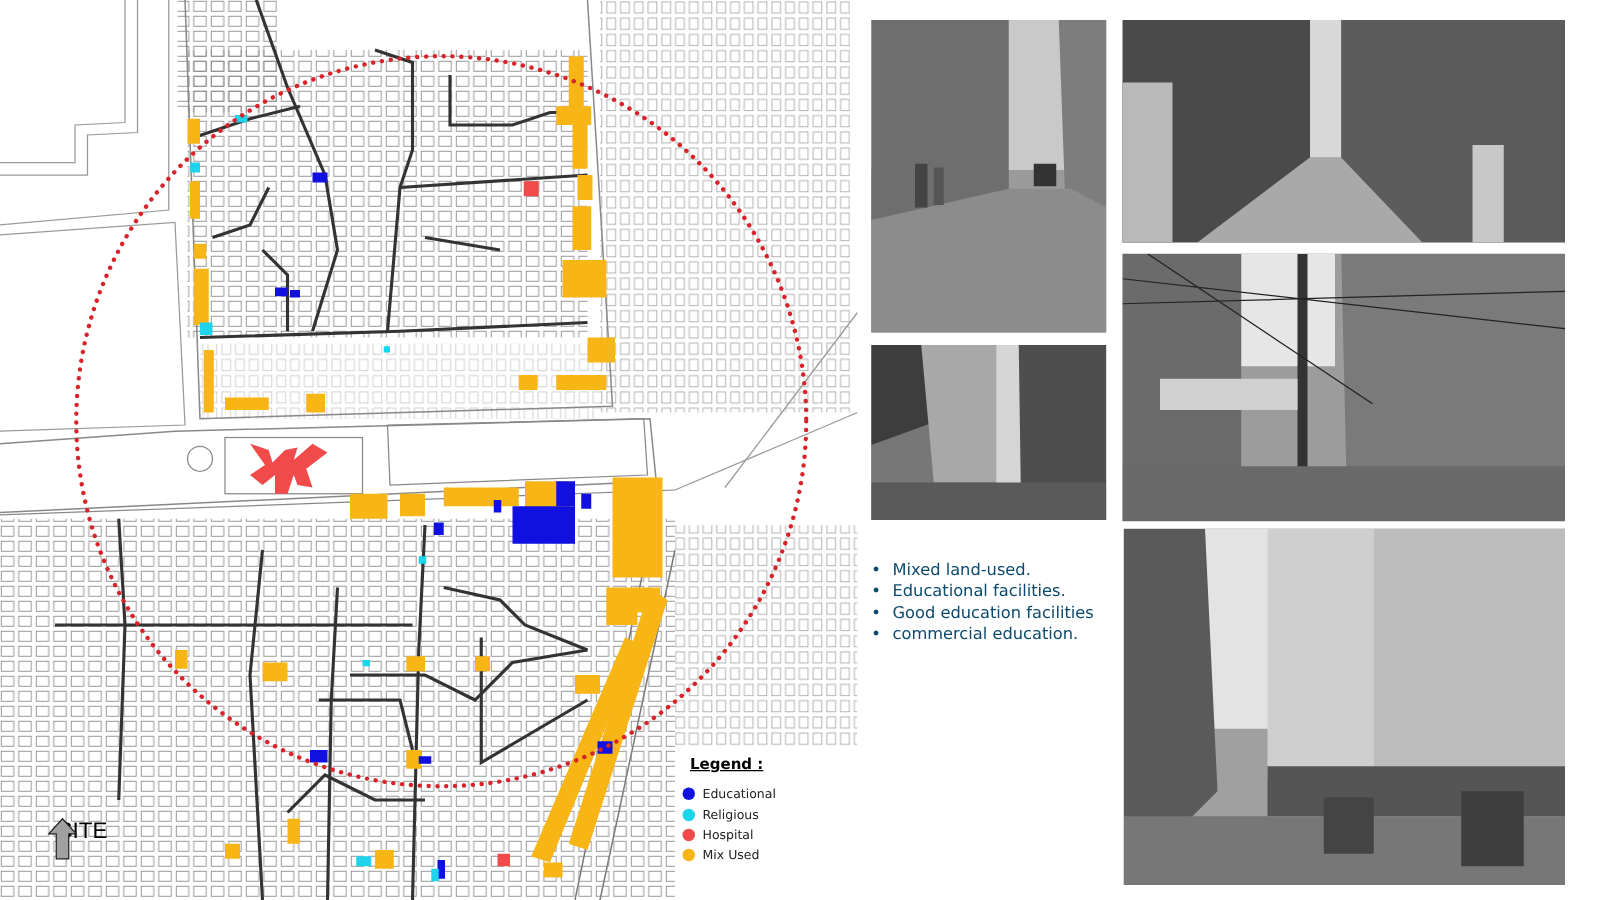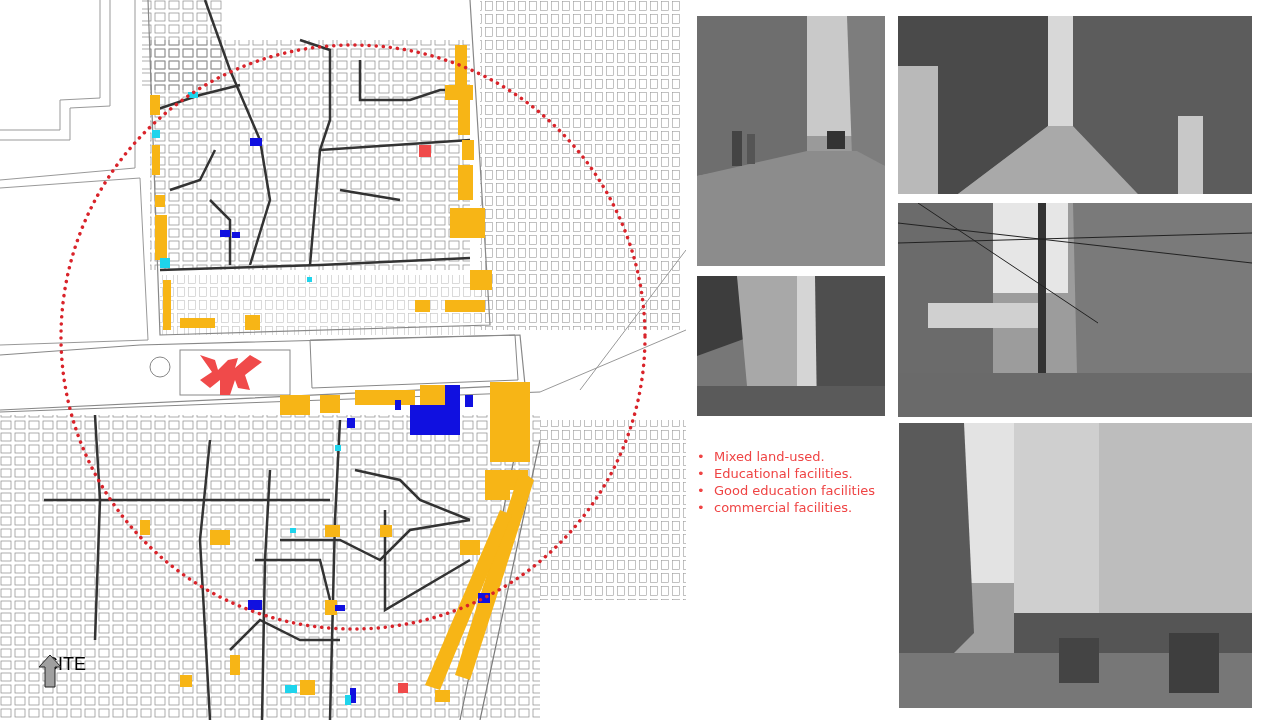--- a/index.html
+++ b/index.html
@@ -8,21 +8,21 @@
     .map svg { position:absolute; left:0; top:0; }
     .legend { position:absolute; left:540px; top:598px; width:146px; height:100px; background:#fff; }
     .legend-title { position:absolute; left:12px; top:6px; font-weight:bold; font-size:12px; text-decoration:underline; color:#000; }
     .legend-item { position:absolute; left:6px; height:14px; display:flex; align-items:center; font-size:10px; color:#222; }
     .legend-dot { width:10px; height:10px; border-radius:50%; margin-right:6px; display:inline-block; }
     .site-marker { position:absolute; left:38px; top:654px; display:flex; align-items:flex-end; }
     .site-arrow { width:24px; height:34px; }
     .site-label { font-family:"Liberation Sans", sans-serif; font-size:18px; color:#000; margin-left:8px; margin-bottom:4px; }
     .photo { position:absolute; overflow:hidden; background:#777; }
     .photo svg { width:100%; height:100%; display:block; }
-    .bullets { position:absolute; left:697px; top:448px; width:185px; font-family:"DejaVu Sans", sans-serif; font-size:13px; color:#ef4444; line-height:17px; }
+    .bullets { position:absolute; left:697px; top:448px; width:185px; font-family:"DejaVu Sans", sans-serif; font-size:13px; color:#0c4a6e; line-height:17px; }
     .bullets ul { list-style:none; margin:0; padding:0; }
     .bullets li { position:relative; padding-left:17px; }
     .bullets li::before { content:"\2022"; position:absolute; left:0; top:0; }
   </style>
 </head>
 <body>
 
 <div class="map">
   <svg width="686" height="720" viewBox="0 0 686 720">
     <defs>
@@ -147,20 +147,39 @@
     <g fill="#f04a4a">
       <rect x="419" y="145" width="12" height="12"></rect>
       <rect x="398" y="683" width="10" height="10"></rect>
 
       <path d="M200 355 L215 360 L218 370 L228 360 L238 358 L235 368 L250 355 L262 362 L245 375 L250 390 L238 388 L235 380 L230 395 L220 395 L220 380 L210 388 L200 380 L212 372 Z"></path>
     </g>
 
     <circle cx="353" cy="337" r="292" fill="none" stroke="#d9232a" stroke-width="3.5" stroke-dasharray="0.1 7" stroke-linecap="round"></circle>
   </svg>
 
+  <div class="legend">
+    <div class="legend-title">Legend :</div>
+    <div class="legend-item" style="top:30px">
+      <span class="legend-dot" style="background:#1010e0"></span>
+      <span>Educational</span>
+    </div>
+    <div class="legend-item" style="top:47px">
+      <span class="legend-dot" style="background:#1ed4ec"></span>
+      <span>Religious</span>
+    </div>
+    <div class="legend-item" style="top:63px">
+      <span class="legend-dot" style="background:#f04a4a"></span>
+      <span>Hospital</span>
+    </div>
+    <div class="legend-item" style="top:79px">
+      <span class="legend-dot" style="background:#f7b516"></span>
+      <span>Mix Used</span>
+    </div>
+  </div>
 
   <div class="site-marker">
     <svg class="site-arrow" viewBox="0 0 24 34">
       <polygon points="12,1 23,13 17,13 17,33 7,33 7,13 1,13" fill="#a0a0a0" stroke="#222" stroke-width="1"></polygon>
     </svg>
     <span class="site-label">SITE</span>
   </div>
 </div>
 
 <div class="photo" style="left:697px;top:16px;width:188px;height:250px;">
@@ -220,15 +239,15 @@
     <rect x="270" y="210" width="50" height="60" fill="#3e3e3e"></rect>
     <rect x="160" y="215" width="40" height="45" fill="#444"></rect>
   </svg>
 </div>
 
 <div class="bullets">
   <ul>
     <li>Mixed land-used.</li>
     <li>Educational facilities.</li>
     <li>Good education facilities</li>
-    <li>commercial facilities.</li>
+    <li>commercial education.</li>
   </ul>
 </div>
 
 </body></html>

